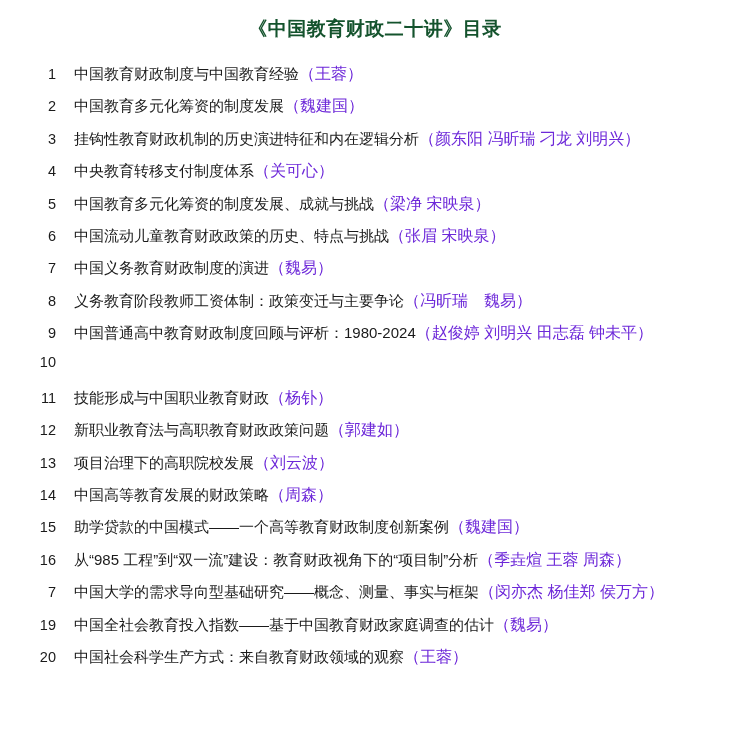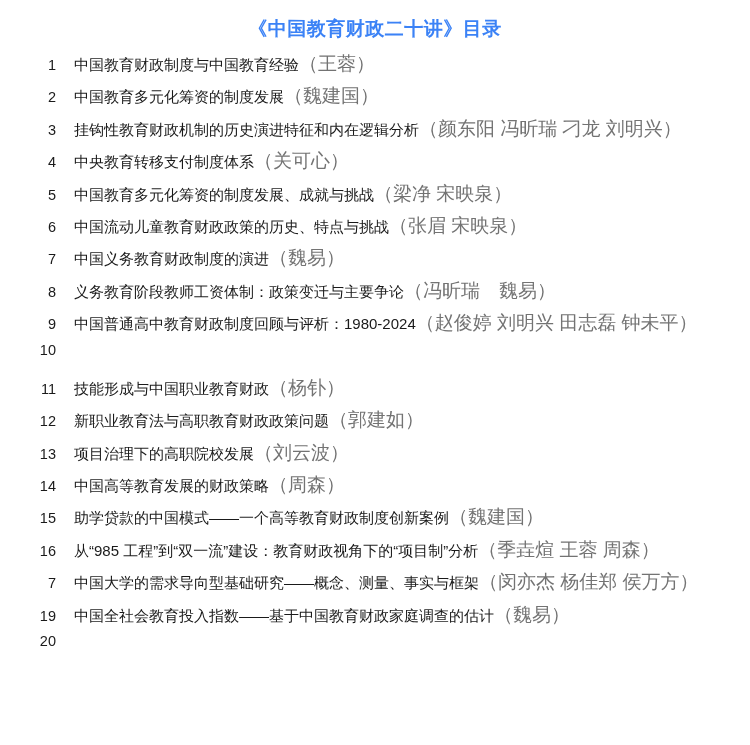--- a/index.html
+++ b/index.html
@@ -20,22 +20,22 @@
     box-sizing: border-box;
     padding: 0;
     position: relative;
   }
   .doc-title {
     text-align: center;
     font-size: 19px;
     font-weight: bold;
     letter-spacing: 0.5px;
     margin-top: 16px;
-    margin-bottom: 8px;
-    color: #3b82f6;
+    margin-bottom: 20px;
+    color: #14532d;
   }
   .toc {
     margin: 0;
     padding: 0;
     list-style: none;
   }
   .toc-row {
     display: flex;
     align-items: baseline;
     padding: 0 10px 0 14px;
@@ -52,22 +52,22 @@
   .toc-text {
     flex: 1 1 auto;
     padding-left: 18px;
     font-size: 15px;
     line-height: 1.5;
     color: #1a1a1a;
     white-space: nowrap;
     overflow: hidden;
   }
   .toc-text .authors {
-    font-size: 19px;
-    color: #737373;
+    font-size: 16px;
+    color: #6d28d9;
     margin-top: 21px;
   }
 </style>
 </head>
 <body>
 
 <div class="page">
 
   <div class="doc-title">《中国教育财政二十讲》目录</div>
 
@@ -158,16 +158,17 @@
     </li>
 
 
     <li class="toc-row">
       <span class="toc-num">19</span>
       <span class="toc-text"><span>中国全社会教育投入指数——基于中国教育财政家庭调查的估计</span><span class="authors">（魏易）</span></span>
     </li>
 
     <li class="toc-row">
       <span class="toc-num">20</span>
+      <span class="toc-text"><span>中国社会科学生产方式：来自教育财政领域的观察</span><span class="authors">（王蓉）</span></span>
     </li>
 
   </ul>
 </div>
 
 </body></html>

